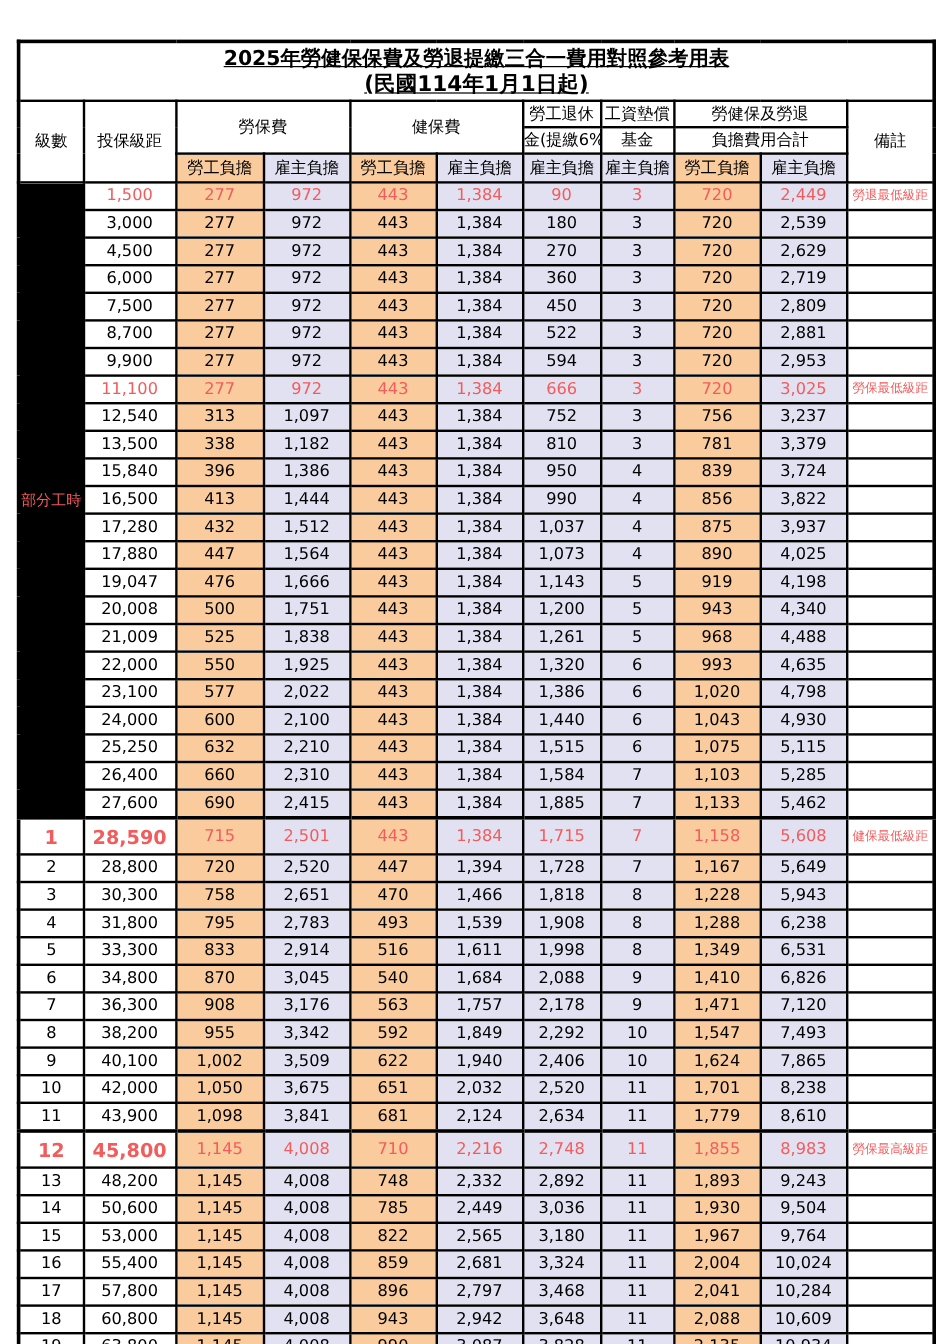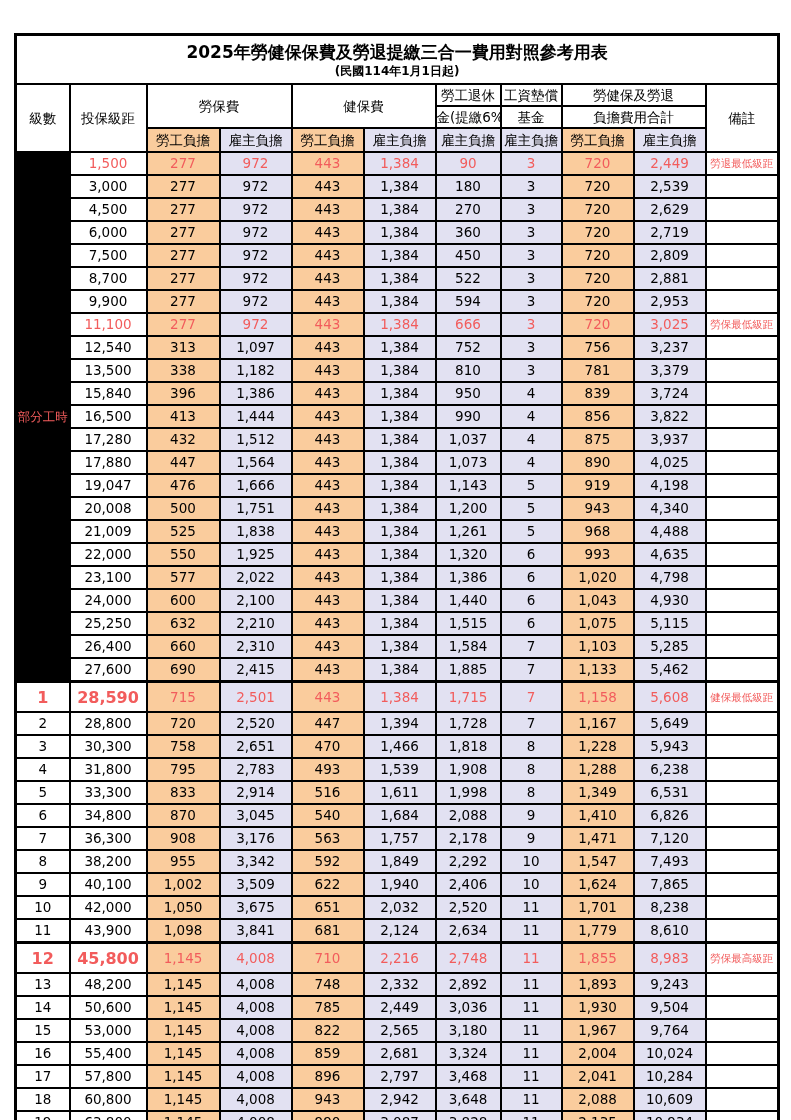--- a/index.html
+++ b/index.html
@@ -5,23 +5,23 @@
   html,body { margin:0; padding:0; background:#ffffff; }
   body { font-family:"DejaVu Sans","Liberation Sans",sans-serif; color:#000; }
   .sheet { width:791px; height:1120px; box-sizing:border-box; padding:33px 0 0 14px; }
   table.ref-table { border-collapse:collapse; table-layout:fixed; width:763px; border:3px solid #000; }
   th, td {
     border:2px solid #000; padding:0; margin:0;
     text-align:center; vertical-align:middle;
     overflow:hidden; white-space:nowrap;
   }
   
-  .title-cell { height:47px; background:#fff; }
+  .title-cell { height:47px; background:#fff;text-decoration:underline; }
   .doc-title { font-size:17px; font-weight:bold; line-height:1.45; }
-  .doc-subtitle { font-size:12px; font-weight:bold; line-height:1.15; }
+  .doc-subtitle { font-size:18px; font-weight:bold; line-height:1.15; }
   
   thead th { font-weight:normal; font-size:13.5px; }
   tr.hrow1 th, tr.hrow2 th { height:20px; line-height:20px; }
   tr.hrow3 th { height:22px; line-height:22px;margin-left:15px; }
   .bg-worker { background:var(--worker-bg); }
   .bg-emp { background:var(--emp-bg);text-align:center; }
   
   tbody td { font-size:13.5px; height:21px; line-height:21px; }
   tr.big td { height:28px; border-top:3px solid #000; }
   tr.big td.c-level, tr.big td.c-bracket { font-size:16px; font-weight:bold; }

